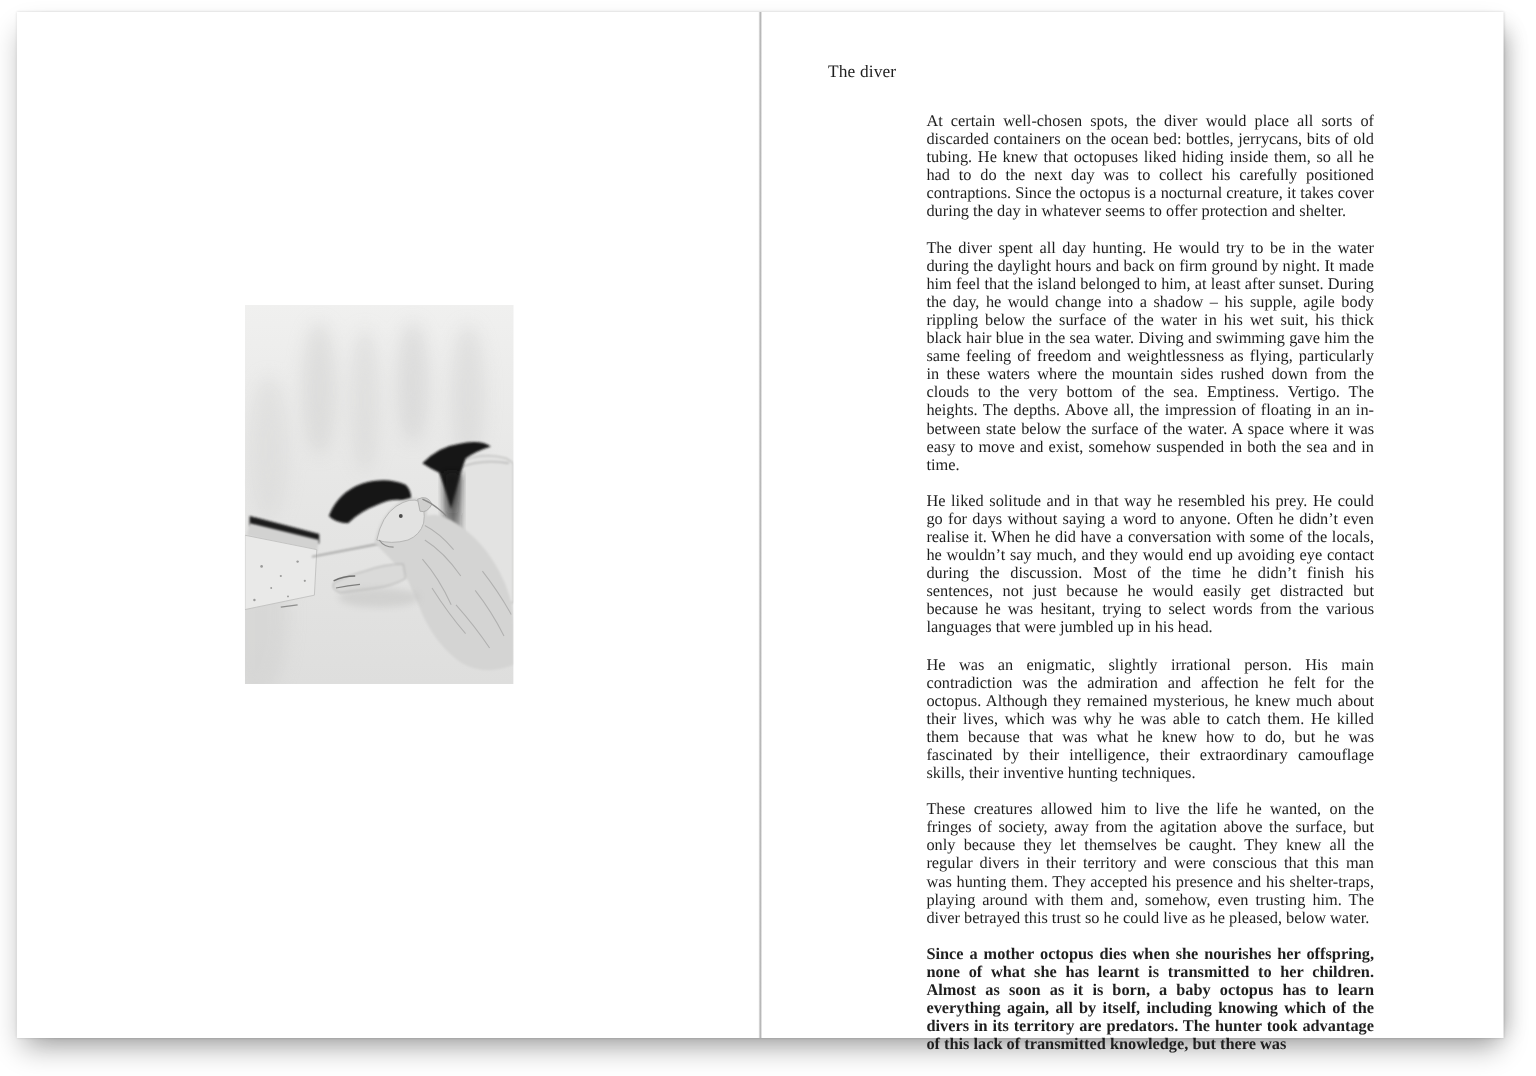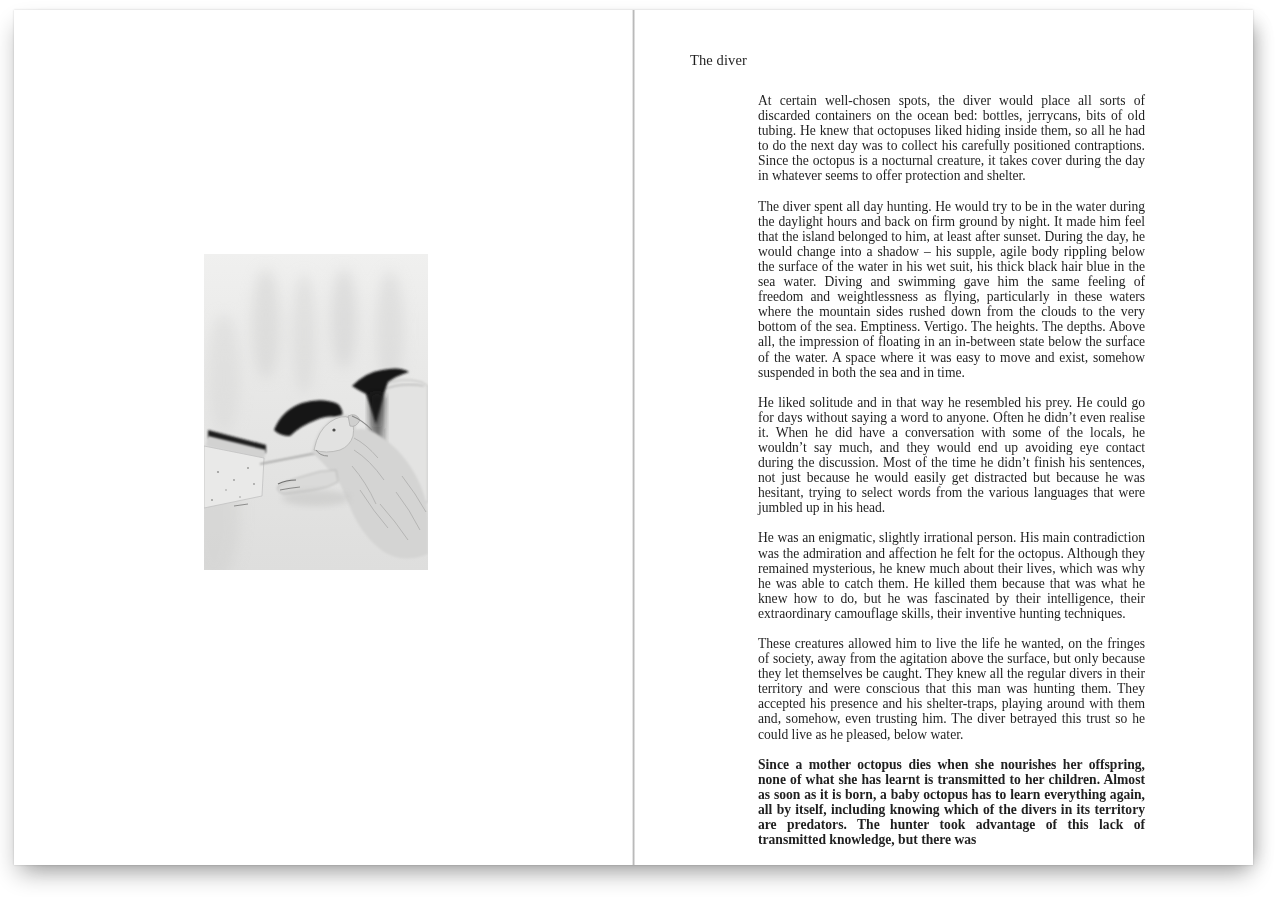--- a/index.html
+++ b/index.html
@@ -68,21 +68,21 @@
     position: absolute;
     left: 122px;
     top: 83px;
     width: 388px;
     font-size: 13.6px;
     line-height: 15.1px;
     color: #1f1f1f;
     text-align: justify;
   }
   .body-text p {
-    margin: 0 0 15px 1px;
+    margin: 0 0 15px 15px;
   }
   .body-text p:last-child { margin-bottom: 0; font-weight: bold; }
 </style>
 </head>
 <body>
 
 <div class="stage">
   <div class="book-spread">
 
     <div class="page page-left">

